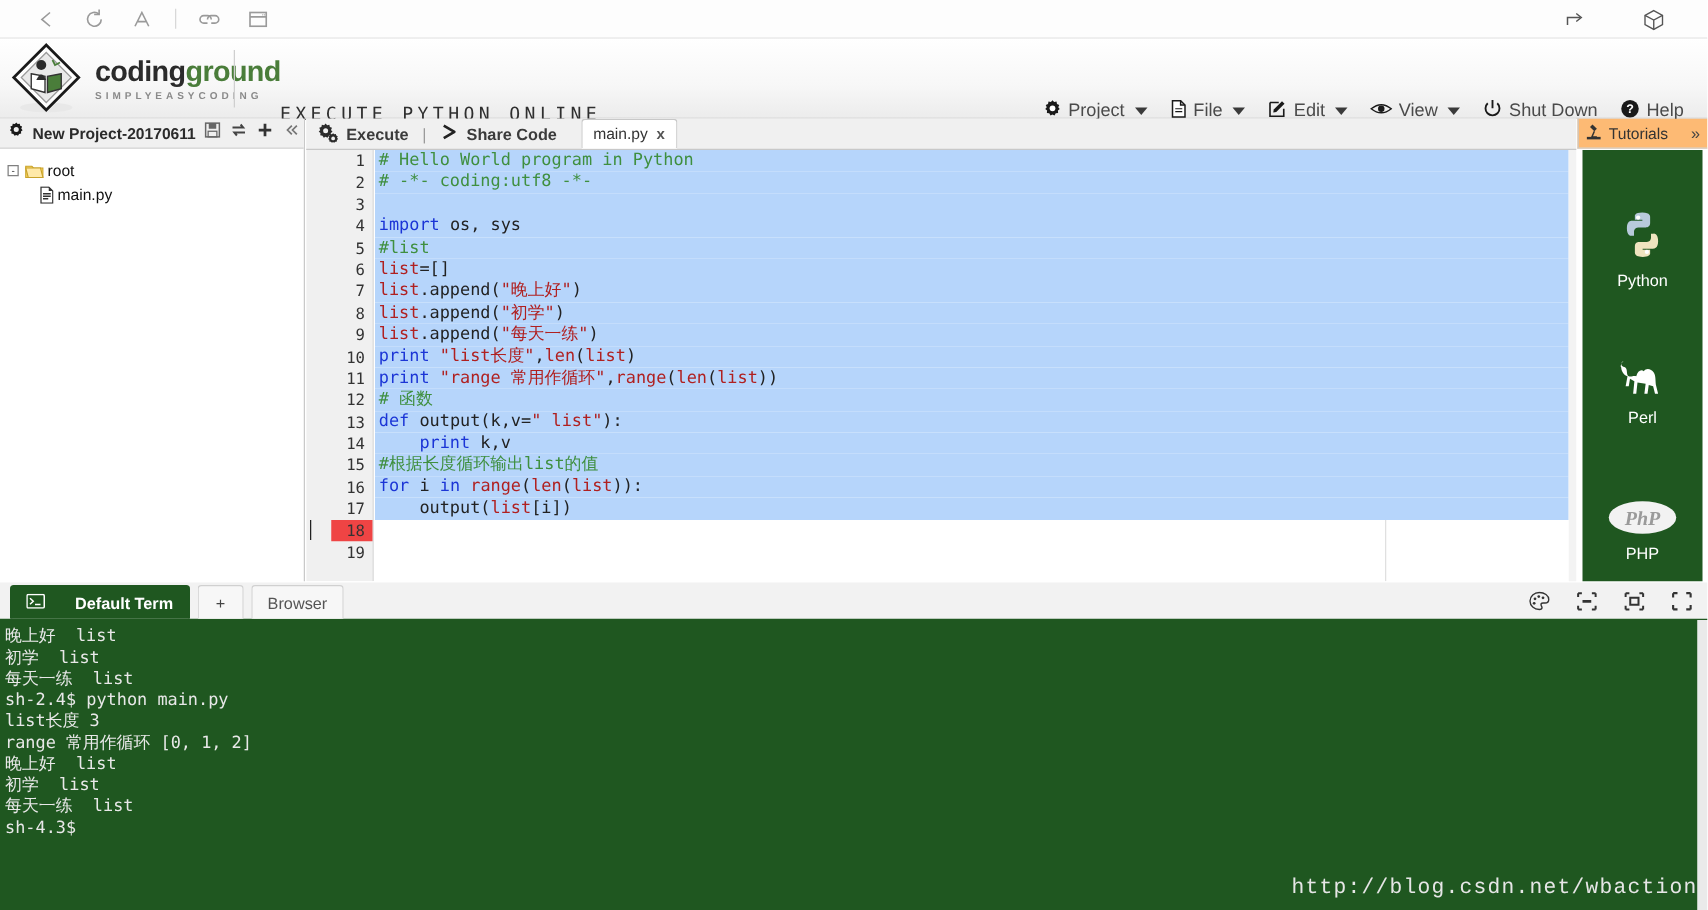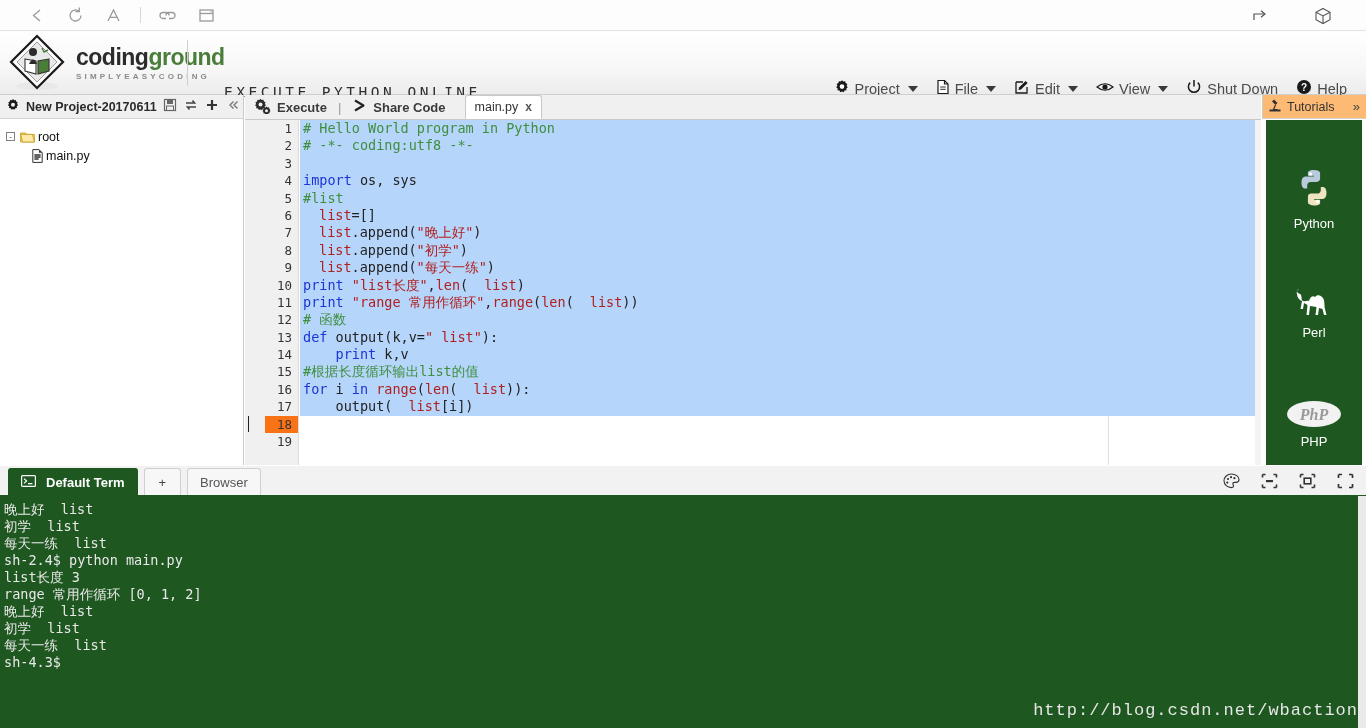--- a/index.html
+++ b/index.html
@@ -106,21 +106,21 @@
   .code-area { position: absolute; left: 0; top: 25px; width: 1010px; height: 345px; background: #fff; overflow: hidden; }
   .gutter {
     position: absolute; left: 0; top: 0; width: 54px; height: 345px;
     background: #f0f0f0; border-right: 1px solid #dcdcdc;
   }
   .gline {
     height: 17.4px; line-height: 17.4px; text-align: right; padding-right: 6px;
     font-family: "DejaVu Sans Mono", monospace; font-size: 12.5px; color: #333;
     position: relative;
   }
-  .gline.active { background: #f97316; margin-left: 20px; }
+  .gline.active { background: #ef4444; margin-left: 20px; }
   .fold {
     position: absolute; right: -9px; top: 4px; width: 0; height: 0;
     border-left: 4px solid #555; border-top: 3.5px solid transparent; border-bottom: 3.5px solid transparent;
   }
   .code-lines {
     position: absolute; left: 55px; top: 0; width: 955px; height: 345px;
     font-family: "DejaVu Sans Mono", monospace; font-size: 13.5px;
   }
   .cline { height: 17.4px; line-height: 17.4px; white-space: pre; padding-left: 3px; }
   .cline.sel { background: #b6d5fb; }
@@ -128,21 +128,21 @@
     position: absolute; left: 863px; top: 296px; width: 1px; height: 49px; background: #e0e0e0;
   }
   .caret-bar {
     position: absolute; left: 3px; top: 296px; width: 1px; height: 16px; background: #222;
   }
   .tok-comment { color: #3f8f3f; }
   .tok-kw { color: #1b35d6; }
   .tok-fn { color: #b02020; }
   .tok-str { color: #b02020; }
   .tok-plain { color: #222; }
-  .tok-var { color: #b02020; margin-left: 16px; }
+  .tok-var { color: #b02020; }
 
   .ed-vscroll {
     position: absolute; right: 0; top: 25px; width: 6px; height: 345px; background: #f3f3f3;
   }
 
   
   .tut-panel { position: absolute; left: 1262px; top: 0; width: 104px; height: 370px; }
   .tut-head {
     height: 24px; background: #fdba74; border-bottom: 1px solid #d4d4d4; border-left: 1px solid #c9c9c9;
     display: flex; align-items: center; gap: 4px; padding-left: 5px;
@@ -161,21 +161,21 @@
 
   
   .term { position: absolute; left: 0; top: 466px; width: 1366px; height: 262px; }
   .term-tabbar {
     position: absolute; left: 0; top: 0; width: 1366px; height: 30px;
     background: #f2f2f2; border-bottom: 1px solid #1f5720;
     display: flex; align-items: flex-end; padding-left: 8px;
   }
   .tt {
     height: 27px; border: 1px solid #d0d0d0; border-bottom: none; border-radius: 3px 3px 0 0;
-    display: flex; align-items: center; gap: 10px; padding: 0 12px; font-size: 13px;
+    display: flex; align-items: center; gap: 24px; padding: 0 12px; font-size: 13px;
     background: #f7f7f7; color: #555; cursor: pointer;
   }
   .tt.active { background: #1f5720; color: #fff; font-weight: bold; border-color: #1f5720; }
   .tt.plus { padding: 0 14px; color: #444; margin-left: 6px; }
   .tt.browser { margin-left: 6px; }
   .term-tools {
     position: absolute; right: 8px; top: 3px; display: flex; align-items: center; gap: 12px;
   }
   .tt-icon {
     width: 26px; height: 24px; display: flex; align-items: center; justify-content: center; color: #333;

